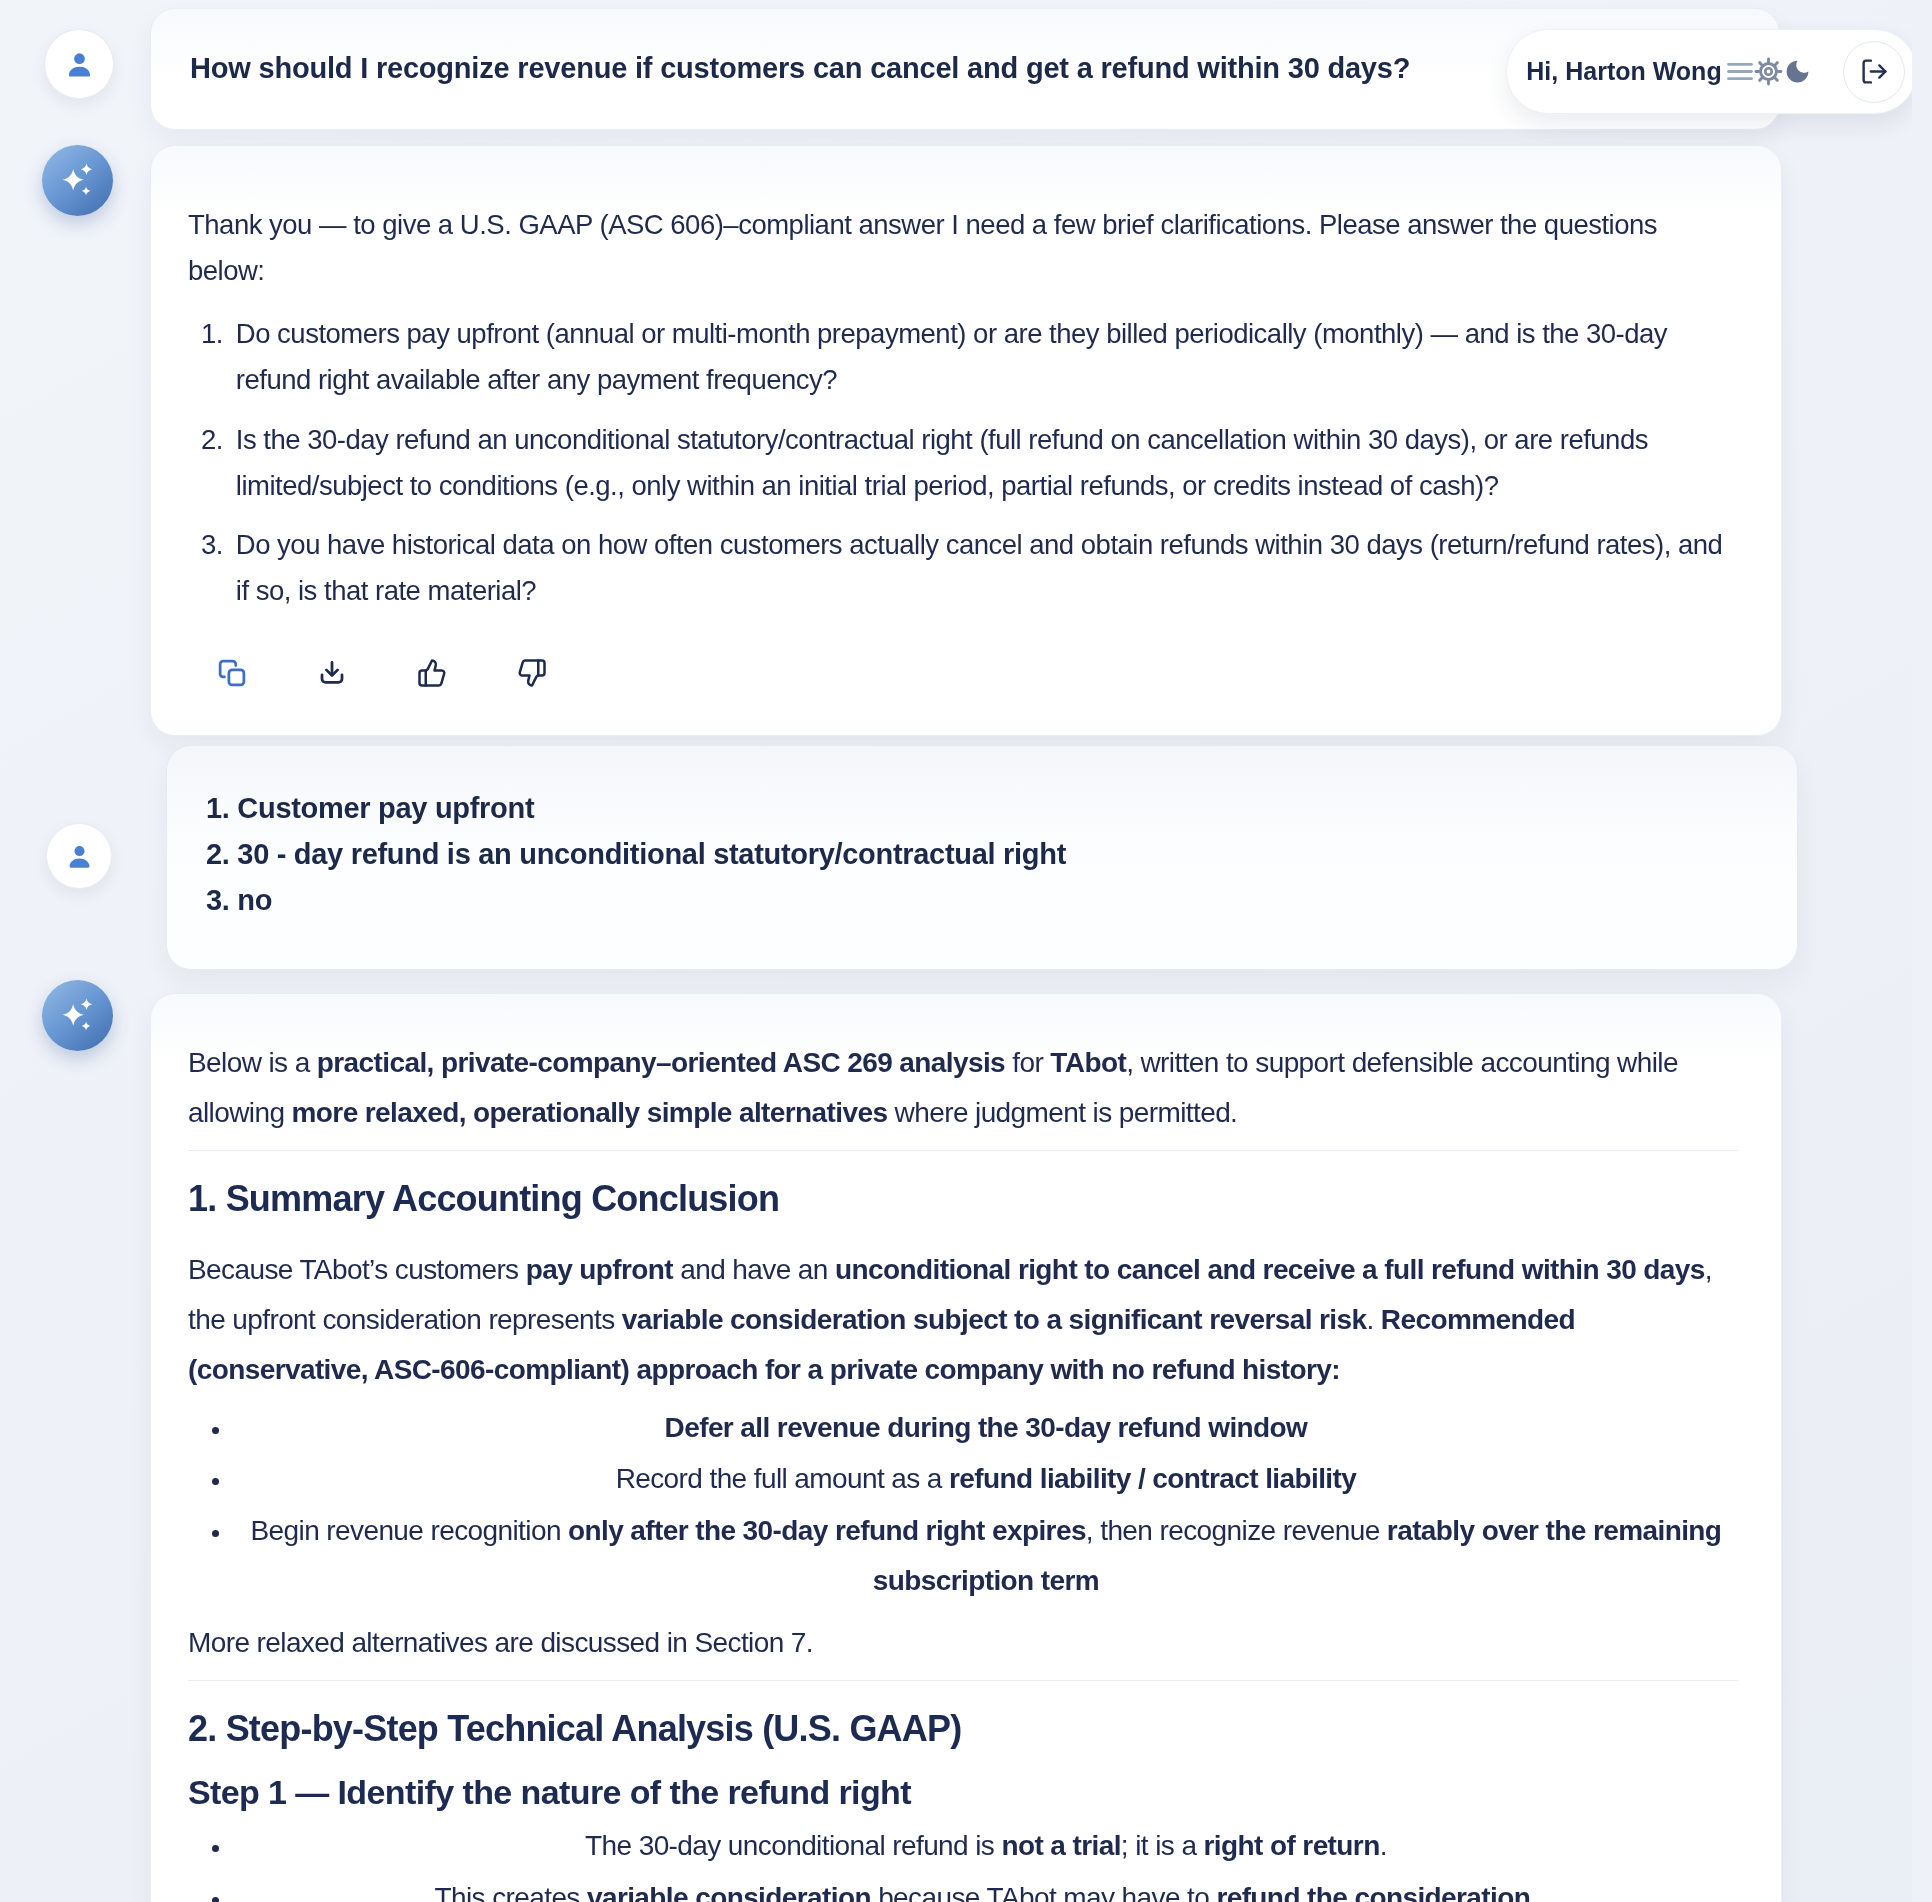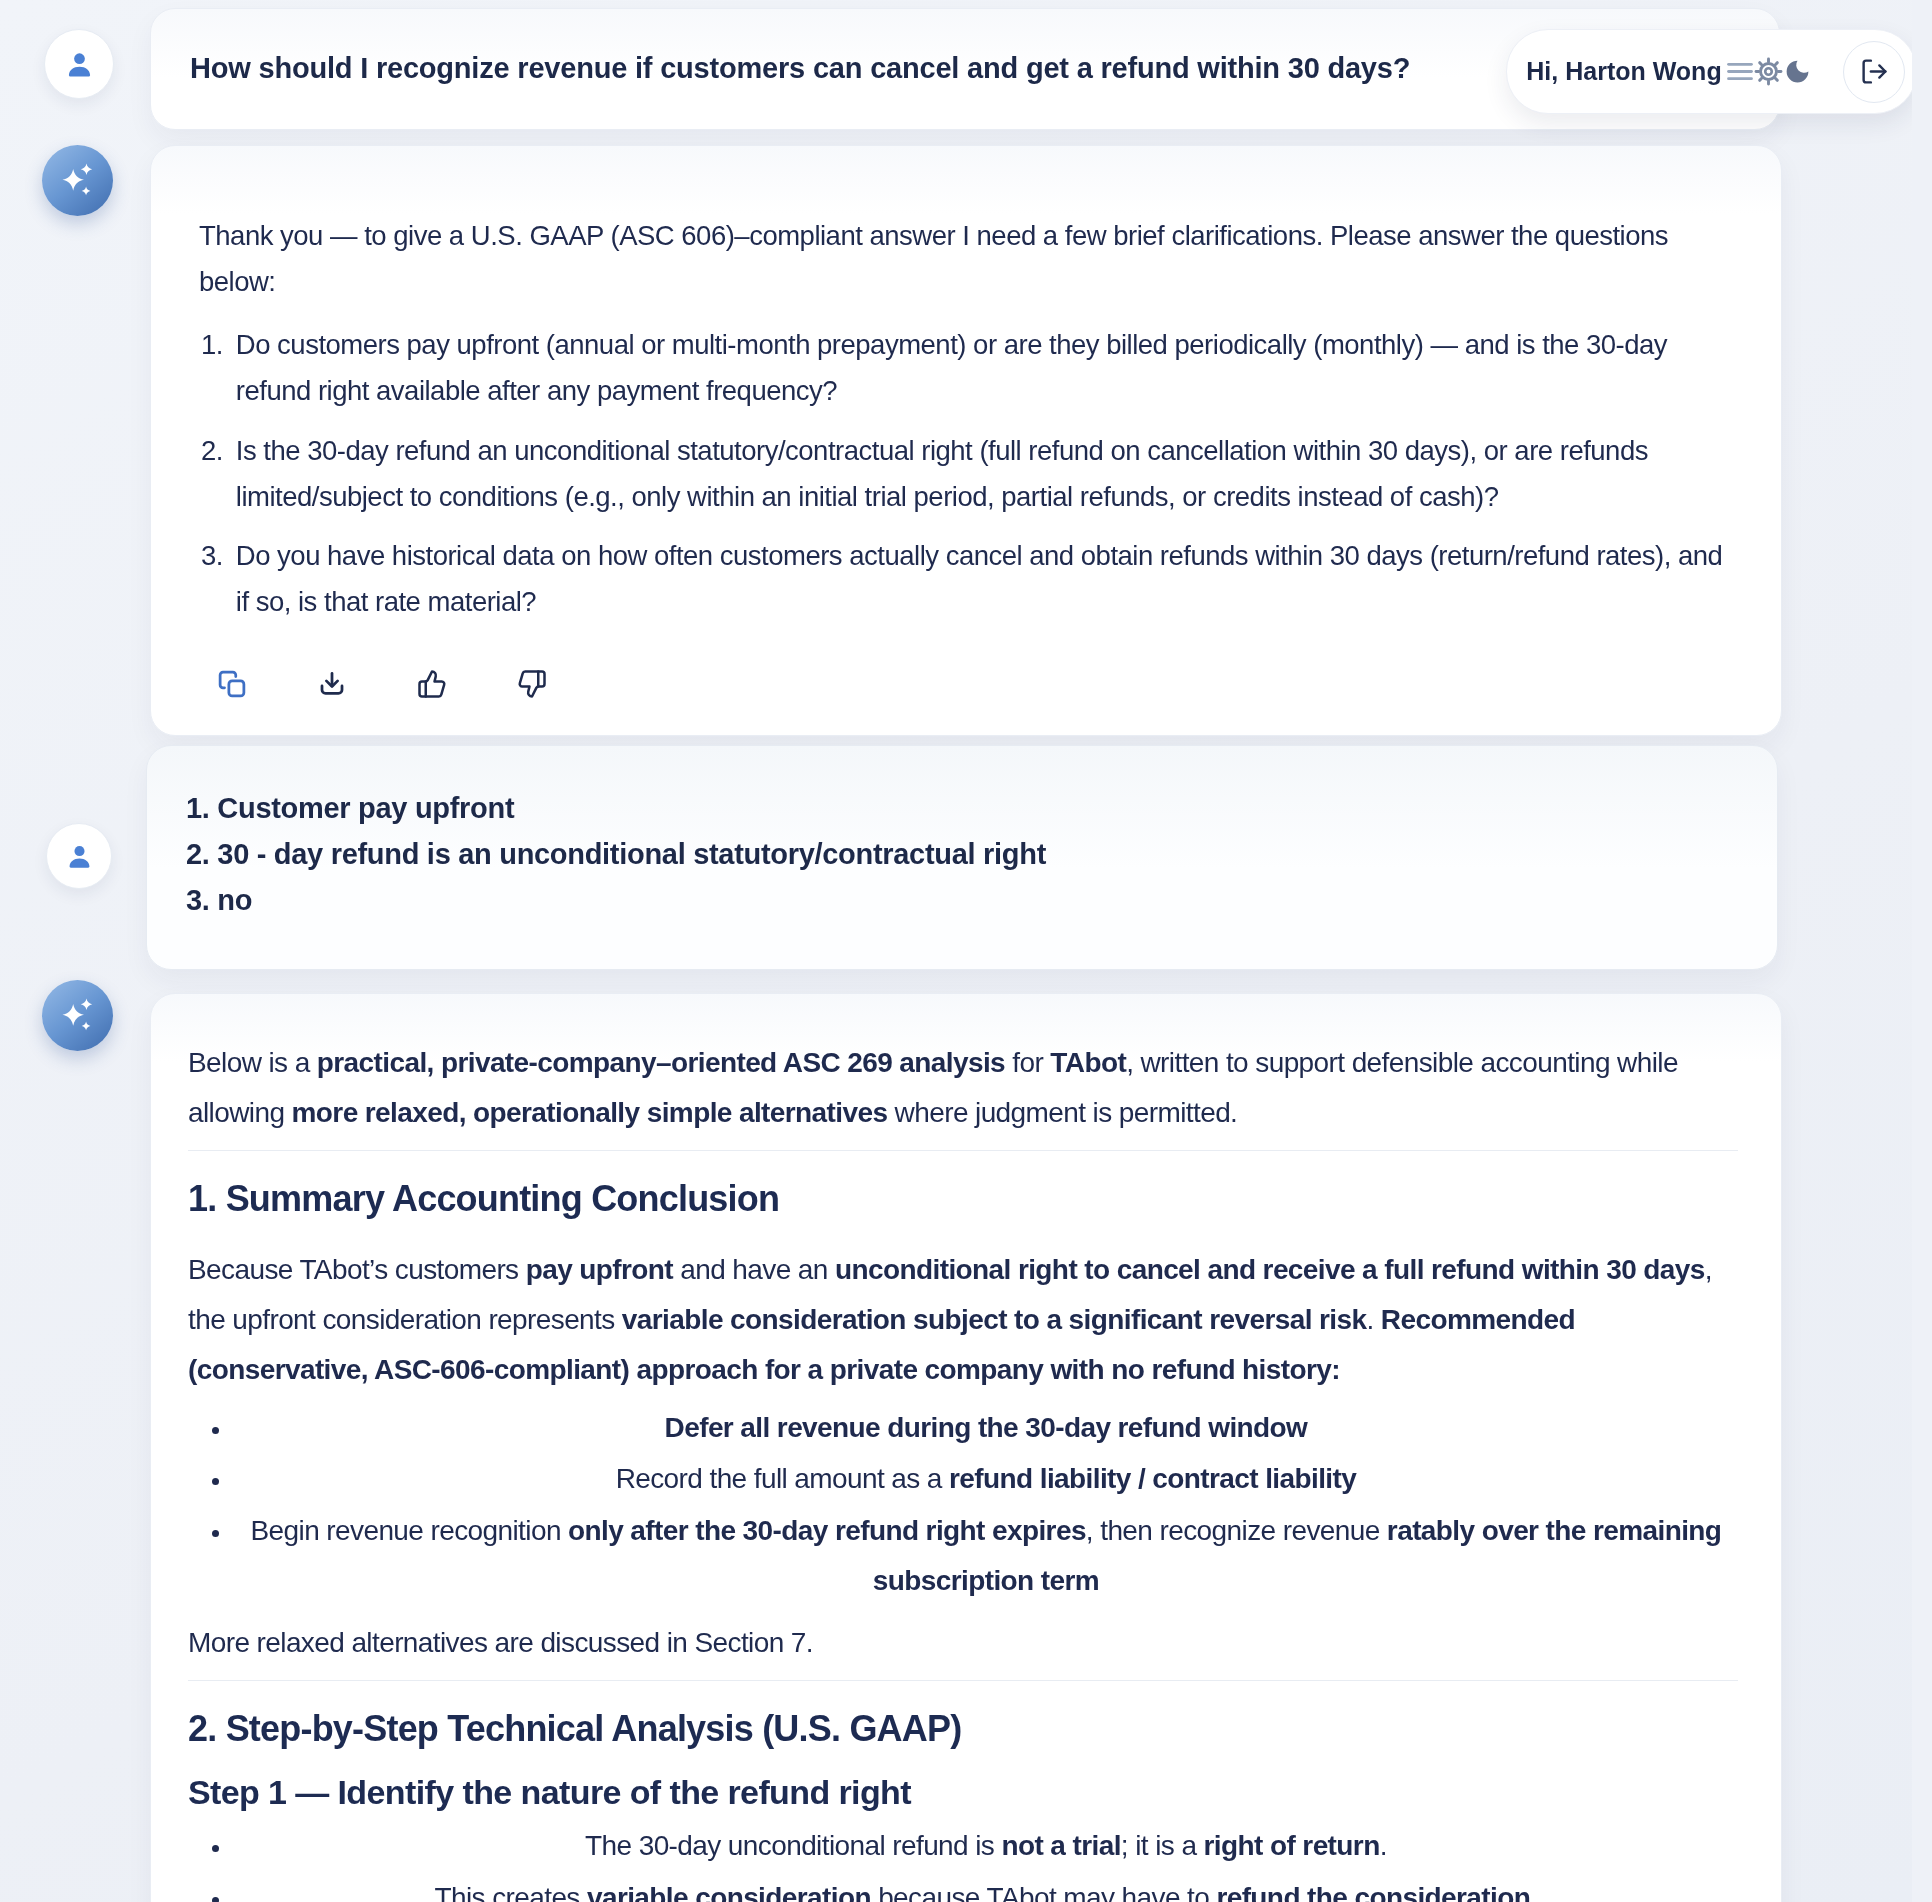--- a/index.html
+++ b/index.html
@@ -39,30 +39,30 @@
   .avatar.ai{background:linear-gradient(140deg,#95bae6 0%,#6796d2 50%,#3f6cae 100%);
     box-shadow:0 7.7px 17.4px rgba(47,84,150,0.25);}
   #user-avatar-1{left:44px;top:29px;width:68px;height:68px;}
   #ai-avatar-1{left:42px;top:145px;width:71px;height:71px;}
   #user-avatar-2{left:46px;top:823px;width:64px;height:64px;}
   #ai-avatar-2{left:42px;top:980px;width:71px;height:71px;}
 
   
   #ai-card-1{left:150px;top:145px;width:1632px;height:591px;
     padding:56px 43px 0 37px;font-size:27.5px;line-height:46px;letter-spacing:-0.5px;}
-  #ai-card-1 p{margin:11px;}
+  #ai-card-1 p{margin:0;}
   #clarification-list{margin:17.4px 0 0;padding-left:42px;}
   #clarification-list li{padding-left:5.8px;}
   #clarification-list li + li{margin-top:13.5px;}
   #clarification-list li::marker{color:#1f2a4e;}
   .actions{display:flex;gap:70px;margin:44px 0 0 29px;}
   .action-btn svg{width:30px;height:30px;display:block;}
 
   
-  #user-card{left:146px;top:745px;width:1632px;height:225px;
+  #user-card{left:166px;top:745px;width:1632px;height:225px;
     padding:39px 39px 0;background:linear-gradient(180deg,#f4f7fa 0%,#fdfeff 55%);
     border:1.5px solid #e6ebf2;}
   .user-line{font-size:29px;font-weight:700;line-height:46px;letter-spacing:-0.3px;color:#1d2949;margin:0;}
 
   
   #ai-card-2{left:150px;top:993px;width:1632px;height:1110px;
     padding:44px 43px 39px 37px;font-size:28px;line-height:50px;letter-spacing:-0.6px;}
   #ai-card-2 p{margin:0;}
   .b{font-weight:700;}
   hr.divider{border:none;border-top:1.9px solid #e8ecf2;margin:11.6px 0 0;}

